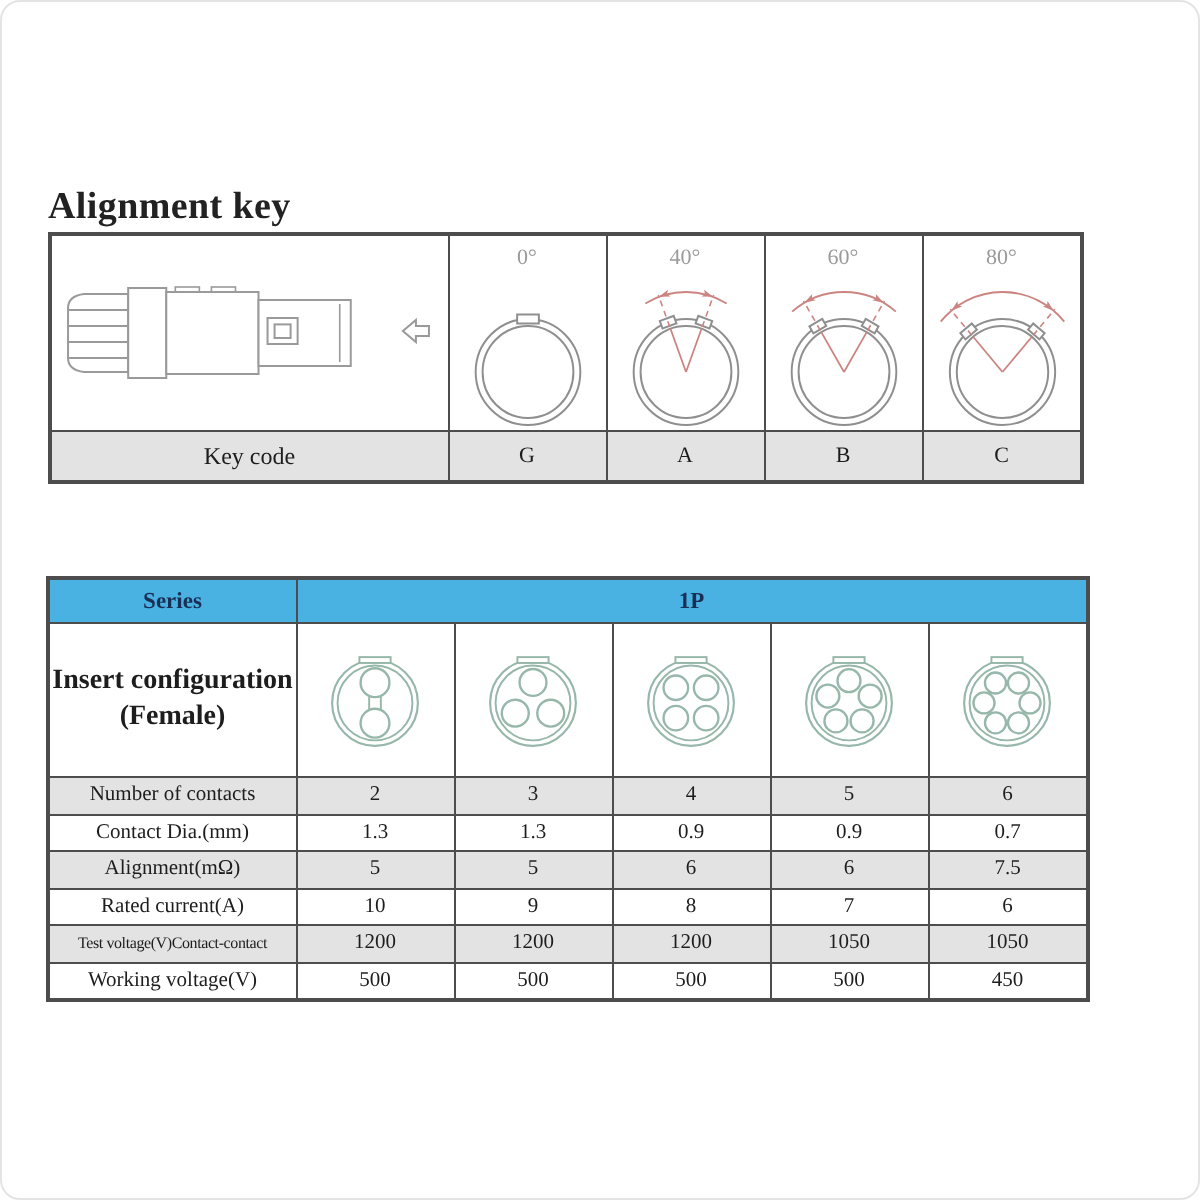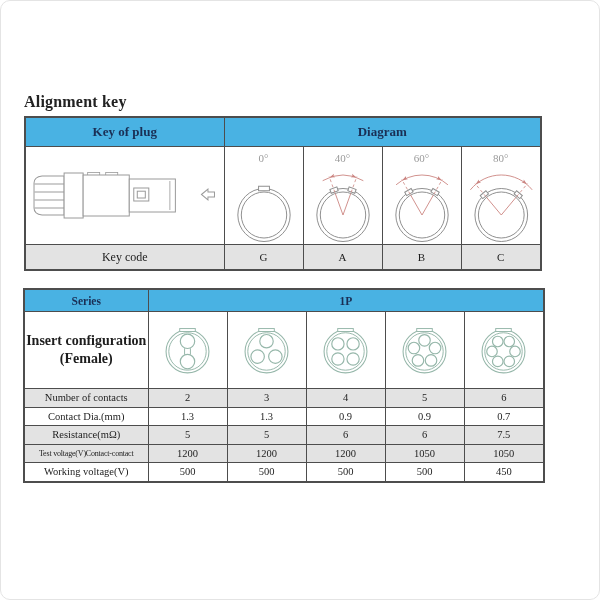--- a/index.html
+++ b/index.html
@@ -8,21 +8,21 @@
     --border:#4d4d4d;
     --red:#cb8480;
     --dgray:#8f8f8f;
     --teal:#96b7aa;
     --lblgray:#9a9a9a;
     --ink:#1d1d1d;
   }
   html,body{margin:0;padding:0;width:600px;height:600px;background:#fff;overflow:hidden;}
   body{font-family:"Liberation Serif", serif;color:var(--ink);position:relative;}
   .frame{position:absolute;inset:0;border:1px solid #e4e4e4;border-radius:10px;pointer-events:none;}
-  .page-title{position:absolute;left:24px;top:93px;font-size:16px;font-weight:bold;letter-spacing:.2px;color:#222;}
+  .page-title{position:absolute;left:24px;top:93px;font-size:19px;font-weight:bold;letter-spacing:.2px;color:#222;}
   table{position:absolute;border-collapse:collapse;table-layout:fixed;border:2px solid var(--border);background:#fff;}
   td,th{border:1px solid var(--border);padding:0;text-align:center;vertical-align:middle;overflow:hidden;}
   .t1{left:24px;top:116px;width:516px;}
   .t2{left:23px;top:288px;width:520px;}
   th.blue{background:var(--blue);color:#1a2f55;font-weight:bold;}
   .t1 th.blue{height:28px;font-size:13px;}
   .t2 th.blue{height:21px;font-size:11.5px;margin-top:38px;}
   .t1 .bodyrow td{height:97px;position:relative;}
   .t1 .keycode td{height:24px;background:var(--gray);font-size:11px;}
   .t1 .keycode td.lbl{font-size:12px;}
@@ -45,24 +45,20 @@
 
 <table class="t1">
   <colgroup>
       <col style="width:199px">
       <col style="width:79px">
       <col style="width:79px">
       <col style="width:79px">
       <col style="width:80px">
     </colgroup>
   <tbody>
-      <tr>
-    <th class="blue">Key of plug</th>
-    <th class="blue" colspan="4">Diagram</th>
-  </tr>
   <tr class="bodyrow">
     <td>
       <svg class="plug-svg" id="plug-svg" viewBox="0 0 197 97" preserveAspectRatio="none">
             <path d="M38,29 L16,29 Q8,30 8,36 L8,61 Q8,67 16,68 L38,68 Z" fill="#fff" stroke="#9a9a9a" stroke-width="1"></path>
             <line x1="8.5" y1="37" x2="38" y2="37" stroke="#9a9a9a" stroke-width="1"></line>
             <line x1="8.5" y1="45" x2="38" y2="45" stroke="#9a9a9a" stroke-width="1"></line>
             <line x1="8.5" y1="53" x2="38" y2="53" stroke="#9a9a9a" stroke-width="1"></line>
             <line x1="8.5" y1="61" x2="38" y2="61" stroke="#9a9a9a" stroke-width="1"></line>
             <rect x="38" y="26" width="19" height="45" fill="#fff" stroke="#9a9a9a" stroke-width="1"></rect>
             <rect x="61.5" y="25.5" width="12" height="3" fill="#fff" stroke="#9a9a9a" stroke-width="0.8"></rect>
@@ -229,26 +225,34 @@
   </tr>
   <tr class="datarow">
     <td>Contact Dia.(mm)</td>
     <td>1.3</td>
     <td>1.3</td>
     <td>0.9</td>
     <td>0.9</td>
     <td>0.7</td>
   </tr>
   <tr class="datarow alt">
-    <td>Resistance(mΩ)</td>
+    <td>Alignment(mΩ)</td>
     <td>5</td>
     <td>5</td>
     <td>6</td>
     <td>6</td>
     <td>7.5</td>
+  </tr>
+  <tr class="datarow">
+    <td>Rated current(A)</td>
+    <td>10</td>
+    <td>9</td>
+    <td>8</td>
+    <td>7</td>
+    <td>6</td>
   </tr>
   <tr class="datarow alt">
     <td class="small-lbl">Test voltage(V)Contact-contact</td>
     <td>1200</td>
     <td>1200</td>
     <td>1200</td>
     <td>1050</td>
     <td>1050</td>
   </tr>
   <tr class="datarow">

